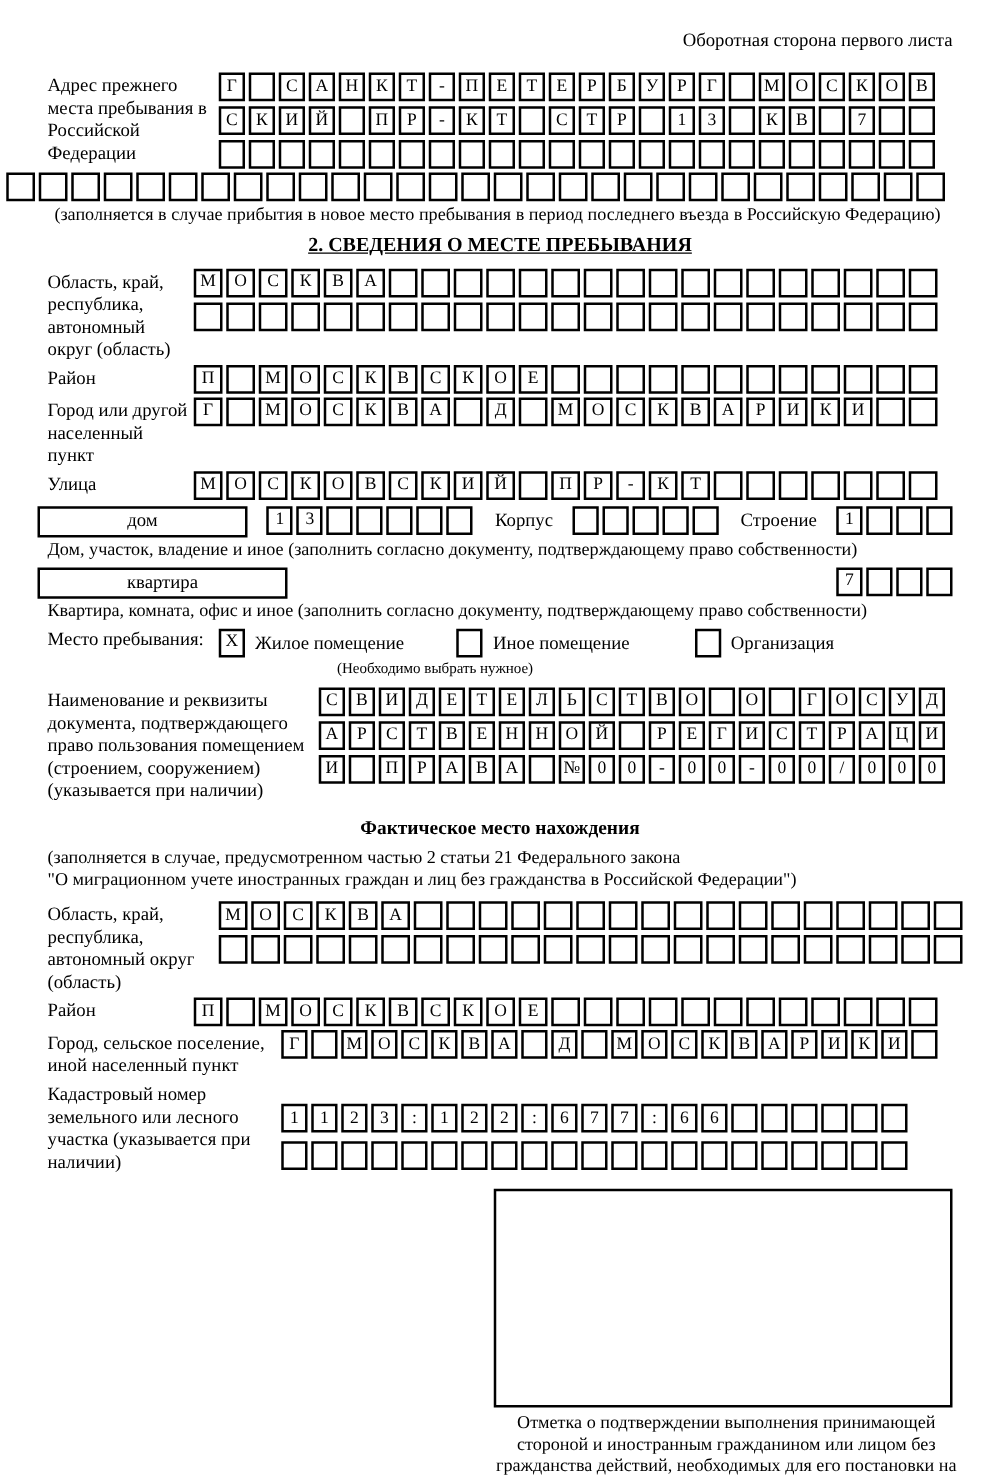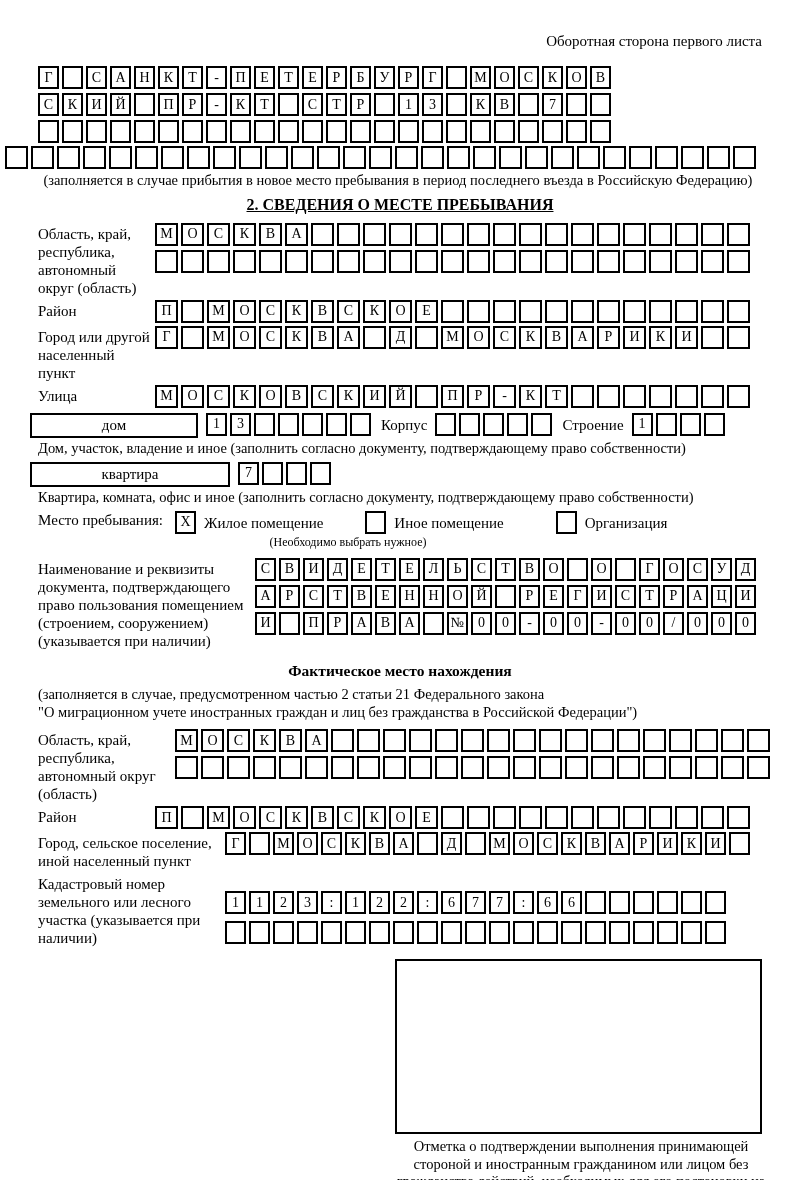--- a/index.html
+++ b/index.html
@@ -2,21 +2,21 @@
 <html><head>
 <meta charset="utf-8">
 <style>
   * { box-sizing: border-box; }
   html, body { margin: 0; padding: 0; background: #fff; }
   body {
     width: 800px; height: 1180px; overflow: hidden;
     font-family: "Liberation Serif", "DejaVu Serif", serif;
     color: #000; font-size: 15px; line-height: 1.2;
   }
-  .page { padding: 8px 38px 0 38px; width: 800px; height: 887px; margin-top: 20px; }
+  .page { padding: 20px 38px 0 38px; width: 800px; height: 887px; }
 
   .header-note { text-align: right; margin: 4px 0 16px 0; font-size: 15px; }
 
   .form-row { display: flex; align-items: flex-start; margin-bottom: 3px; }
   .lbl { flex: none; padding-top: 2px; }
   .w137 { width: 137px; }
   .w117 { width: 117px; }
   .w215 { width: 217px; }
   .w187 { width: 187px; }
   .rows { display: flex; flex-direction: column; }
@@ -34,21 +34,21 @@
   .b23 .bx { width: 23px; }
   .b22 .bx { width: 21px; }
   .b21 .bx { width: 21px; }
   .bsm .bx { width: 21px; }
   .bfull { margin: 2px 0 0 -33px; }
   .bfull .bx { width: 23px; }
 
   .center-note { text-align: center; font-size: 14.5px; margin: 3px 0 6px -20px; width: 760px; }
   .section-title { text-align: center; font-weight: bold; font-size: 16px; margin: 6px 0 8px 0; text-decoration: underline; }
 
-  .house-row { display: flex; align-items: flex-start; margin: 5px 0 2px 0; }
+  .house-row { display: flex; align-items: flex-start; margin: 5px 0 2px 0; justify-content: space-between; }
   .wide-box { border: 2px solid #000; height: 25px; display: flex; align-items: center; justify-content: center; flex: none; margin-left: -8px; }
   .wb-dom { width: 168px; margin-right: 8px; }
   .wb-kv { width: 200px; margin-right: 8px; }
   .inline-lbl { padding: 3px 8px 0 10px; flex: none; }
   .small-note { font-size: 14.5px; margin: 2px 0 5px 0; }
 
   .stay-row { display: flex; align-items: flex-start; margin: 4px 0 1px 0; }
   .stay-row .opt-lbl { padding: 3px 0 0 8px; } .stay-gap2 { width: 28px; } .stay-gap3 { width: 38px; }
   .chk { width: 21px; height: 23px; border: 2px solid #000; display: inline-flex; align-items: center; justify-content: center; font-size: 14px; flex: none; margin-left: 14px; }
   .chk.first { margin-left: 12px; }
@@ -64,20 +64,21 @@
   .stamp-caption { margin: 4px 0 0 347px; width: 392px; text-align: center; font-size: 14.5px; }
 </style>
 </head>
 <body>
 
 <div class="page">
 
   <div class="header-note">Оборотная сторона первого листа</div>
 
   <div class="form-row">
+    <div class="lbl w137">Адрес прежнего места пребывания в Российской Федерации</div>
     <div class="rows">
       <div class="boxes b24">
           <span class="bx">Г</span>
           <span class="bx"></span>
           <span class="bx">С</span>
           <span class="bx">А</span>
           <span class="bx">Н</span>
           <span class="bx">К</span>
           <span class="bx">Т</span>
           <span class="bx">-</span>

